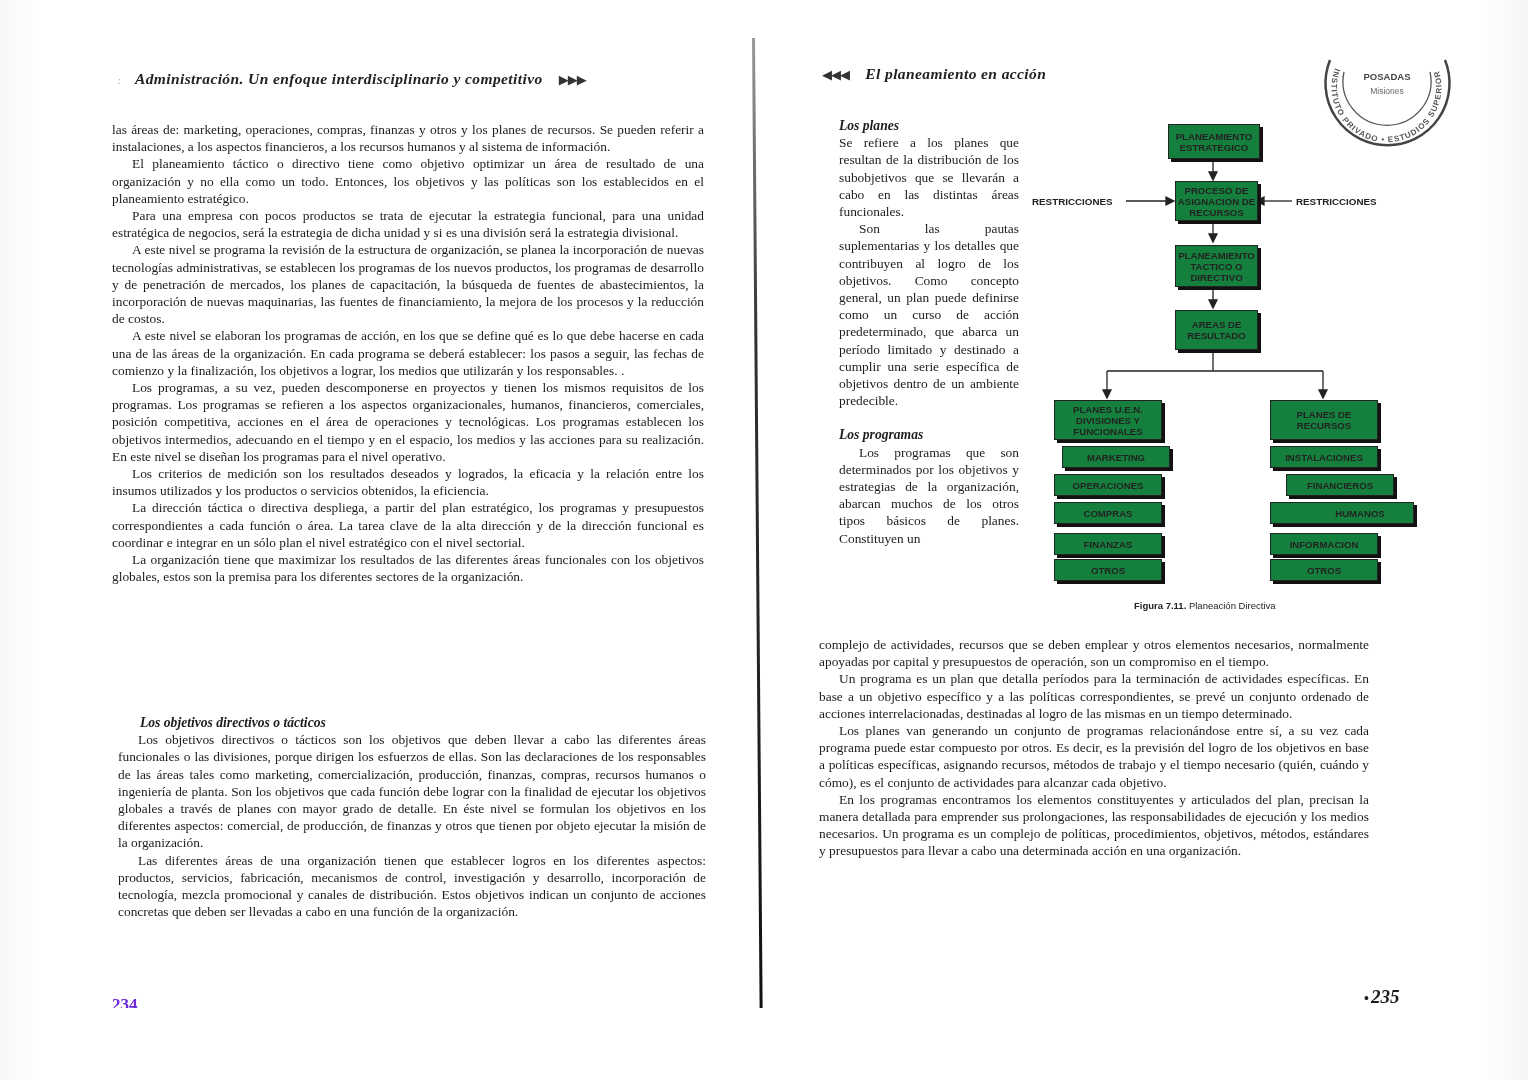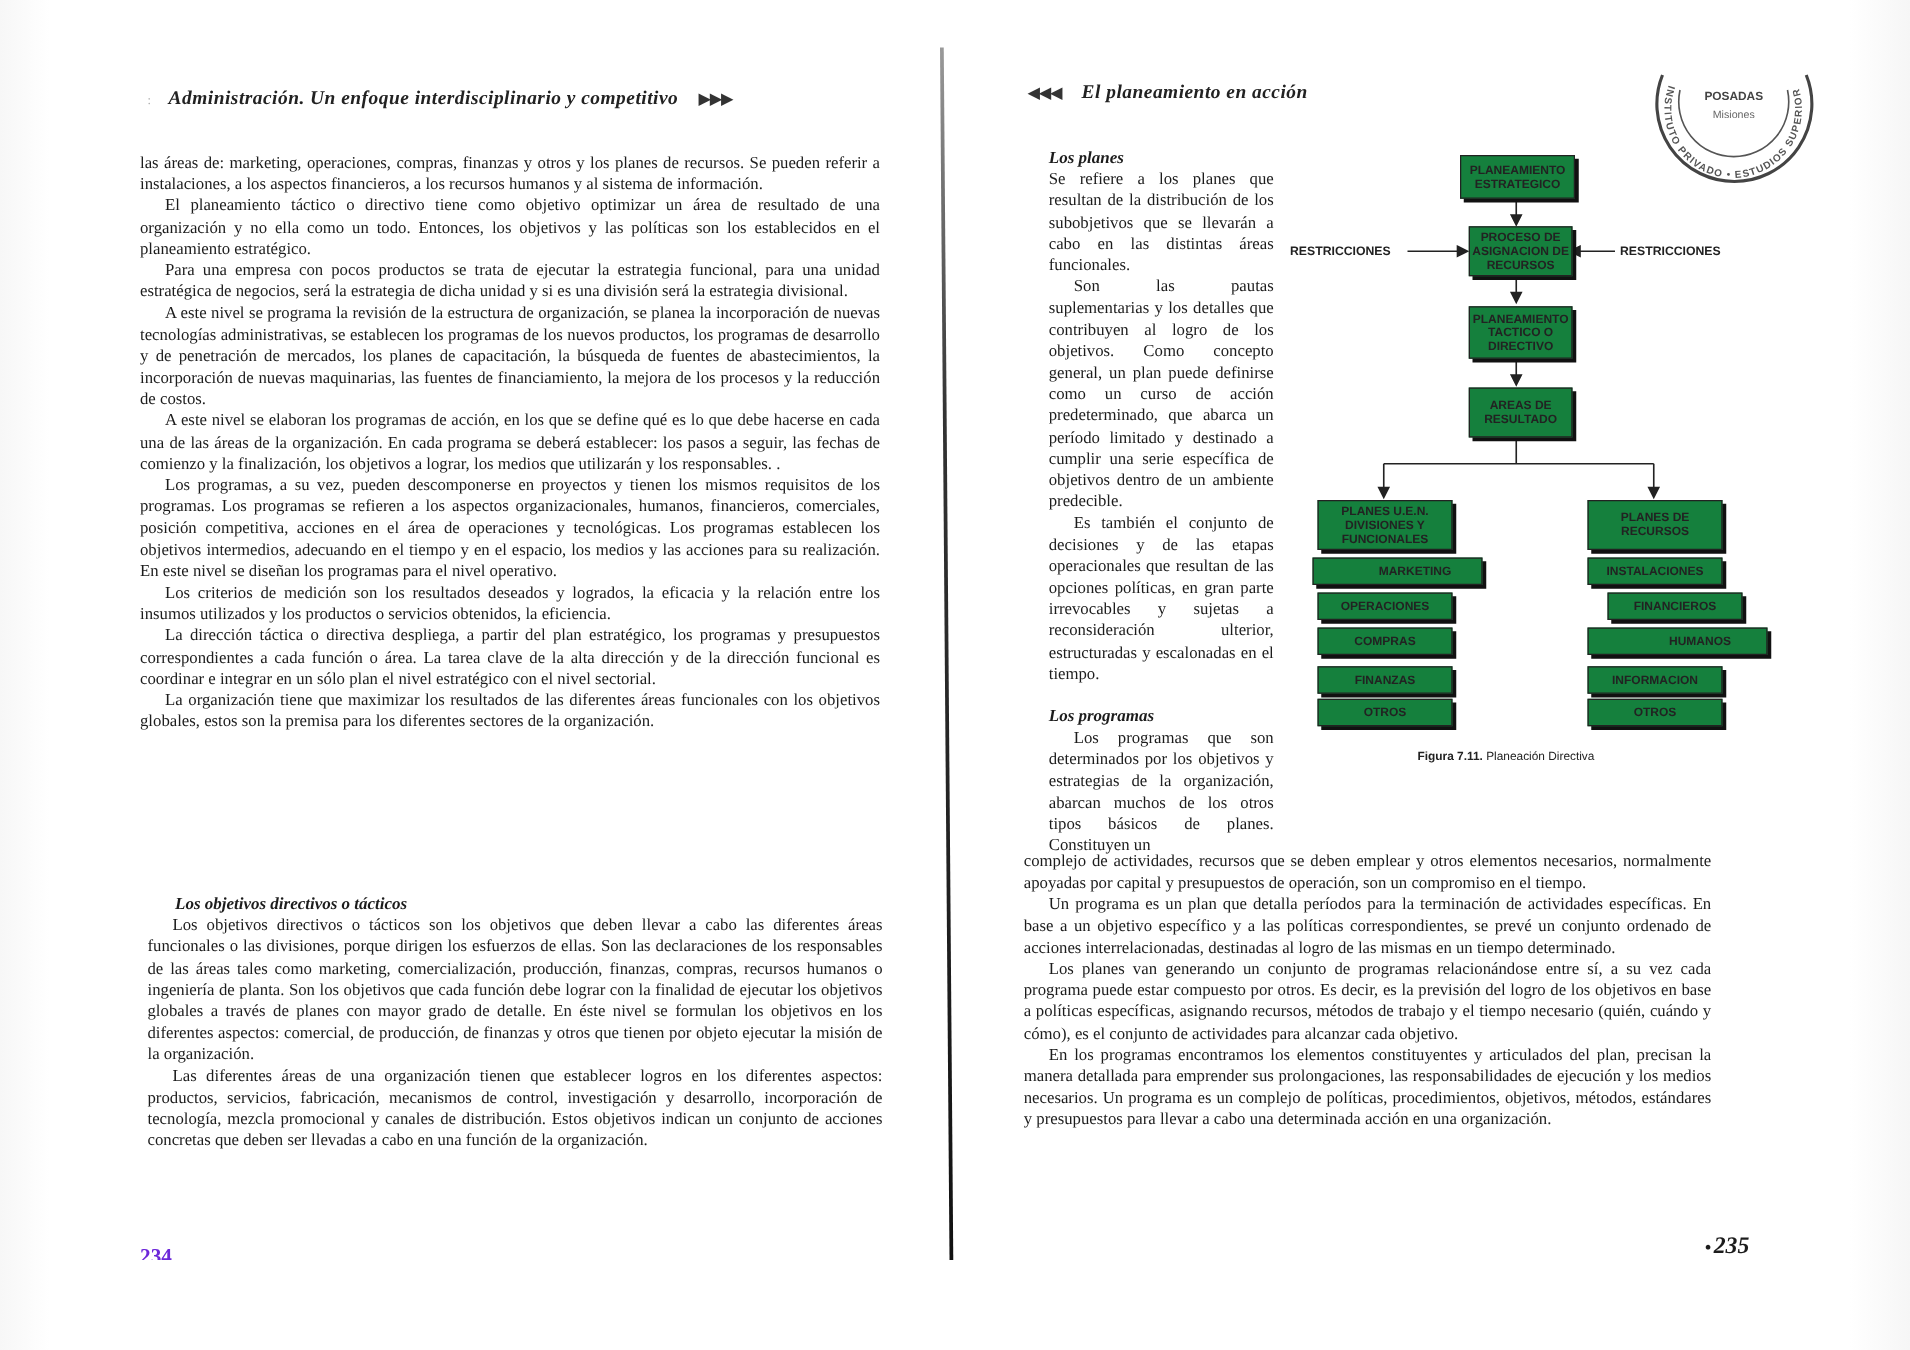--- a/index.html
+++ b/index.html
@@ -87,27 +87,26 @@
     </text>
     <text x="77" y="50" text-anchor="middle" font-size="9.5" font-weight="bold" fill="#444">POSADAS</text>
     <text x="77" y="64" text-anchor="middle" font-size="8.5" fill="#666">Misiones</text>
   </svg>
 </div>
 
 <div class="text-block" style="left:839px; top:117px; width:180px;">
   <h3 class="section-title">Los planes</h3>
   <p style="text-indent:0;margin-left:0;">Se refiere a los planes que resultan de la distribución de los subobjetivos que se llevarán a cabo en las distintas áreas funcionales.</p>
   <p>Son las pautas suplementarias y los detalles que contribuyen al logro de los objetivos. Como concepto general, un plan puede definirse como un curso de acción predeterminado, que abarca un período limitado y destinado a cumplir una serie específica de objetivos dentro de un ambiente predecible.</p>
-  <p>Es también el conjunto de decisiones y de las etapas operacionales que resultan de las opciones políticas, en gran parte irrevocables y sujetas a reconsideración ulterior, estructuradas y escalonadas en el tiempo.</p>
   <div style="height:17px;"></div>
   <h3 class="section-title">Los programas</h3>
   <p>Los programas que son determinados por los objetivos y estrategias de la organización, abarcan muchos de los otros tipos básicos de planes. Constituyen un</p>
 </div>
 
-<div class="text-block" style="left:819px; top:636px; width:550px;margin-top:44px;">
+<div class="text-block" style="left:819px; top:636px; width:550px;">
   <p class="noindent">complejo de actividades, recursos que se deben emplear y otros elementos necesarios, normalmente apoyadas por capital y presupuestos de operación, son un compromiso en el tiempo.</p>
   <p>Un programa es un plan que detalla períodos para la terminación de actividades específicas. En base a un objetivo específico y a las políticas correspondientes, se prevé un conjunto ordenado de acciones interrelacionadas, destinadas al logro de las mismas en un tiempo determinado.</p>
   <p>Los planes van generando un conjunto de programas relacionándose entre sí, a su vez cada programa puede estar compuesto por otros. Es decir, es la previsión del logro de los objetivos en base a políticas específicas, asignando recursos, métodos de trabajo y el tiempo necesario (quién, cuándo y cómo), es el conjunto de actividades para alcanzar cada objetivo.</p>
   <p>En los programas encontramos los elementos constituyentes y articulados del plan, precisan la manera detallada para emprender sus prolongaciones, las responsabilidades de ejecución y los medios necesarios. Un programa es un complejo de políticas, procedimientos, objetivos, métodos, estándares y presupuestos para llevar a cabo una determinada acción en una organización.</p>
 </div>
 
 <div class="diagram">
   <svg width="370" height="500" viewBox="0 0 370 500">
     <g stroke="#222" stroke-width="1.3" fill="#222">
 
@@ -133,21 +132,21 @@
   </svg>
 
   <div class="box" style="left:138px; top:6px; width:90px; height:33px;">PLANEAMIENTO ESTRATEGICO</div>
   <div class="side-label" style="left:2px; top:78px;">RESTRICCIONES</div>
   <div class="box" style="left:145px; top:63px; width:81px; height:38px;">PROCESO DE ASIGNACION DE RECURSOS</div>
   <div class="side-label" style="left:266px; top:78px;">RESTRICCIONES</div>
   <div class="box" style="left:145px; top:127px; width:81px; height:40px;">PLANEAMIENTO TACTICO O DIRECTIVO</div>
   <div class="box" style="left:145px; top:192px; width:81px; height:38px;">AREAS DE RESULTADO</div>
 
   <div class="box" style="left:24px; top:282px; width:106px; height:38px;">PLANES U.E.N. DIVISIONES Y FUNCIONALES</div>
-  <div class="box" style="left:20px; top:328px; width:106px; height:20px;padding-left:28px;">MARKETING</div>
+  <div class="box" style="left:32px; top:328px; width:106px; height:20px;">MARKETING</div>
   <div class="box" style="left:24px; top:356px; width:106px; height:20px;">OPERACIONES</div>
   <div class="box" style="left:24px; top:384px; width:106px; height:20px;">COMPRAS</div>
   <div class="box" style="left:24px; top:415px; width:106px; height:20px;">FINANZAS</div>
   <div class="box" style="left:24px; top:441px; width:106px; height:20px;">OTROS</div>
 
   <div class="box" style="left:240px; top:282px; width:106px; height:38px;">PLANES DE RECURSOS</div>
   <div class="box" style="left:240px; top:328px; width:106px; height:20px;">INSTALACIONES</div>
   <div class="box" style="left:256px; top:356px; width:106px; height:20px;">FINANCIEROS</div>
   <div class="box" style="left:240px; top:384px; width:106px; height:20px;padding-left:36px;">HUMANOS</div>
   <div class="box" style="left:240px; top:415px; width:106px; height:20px;">INFORMACION</div>

